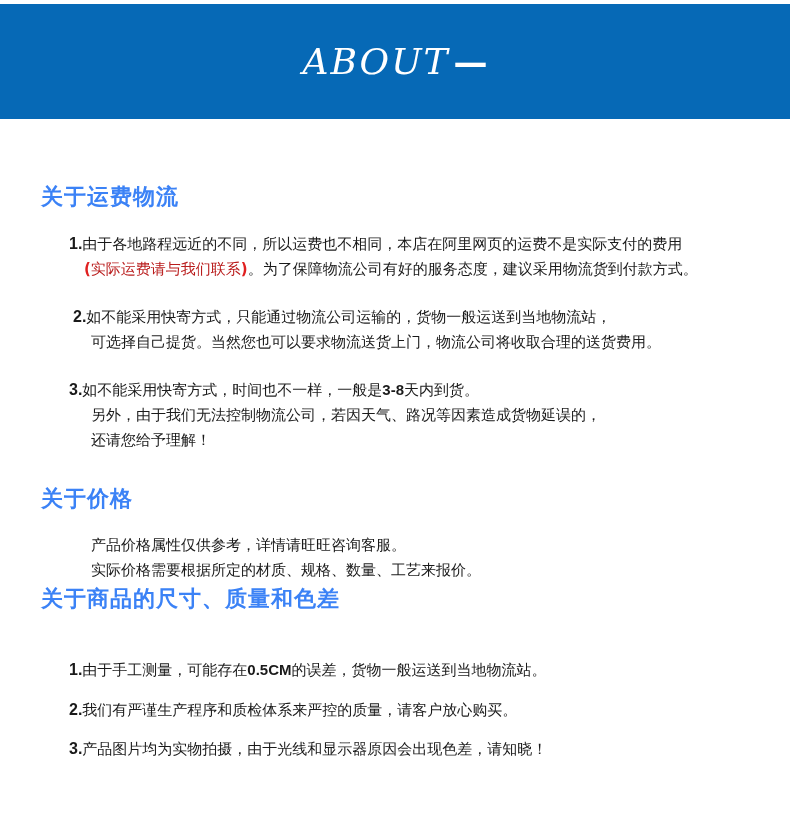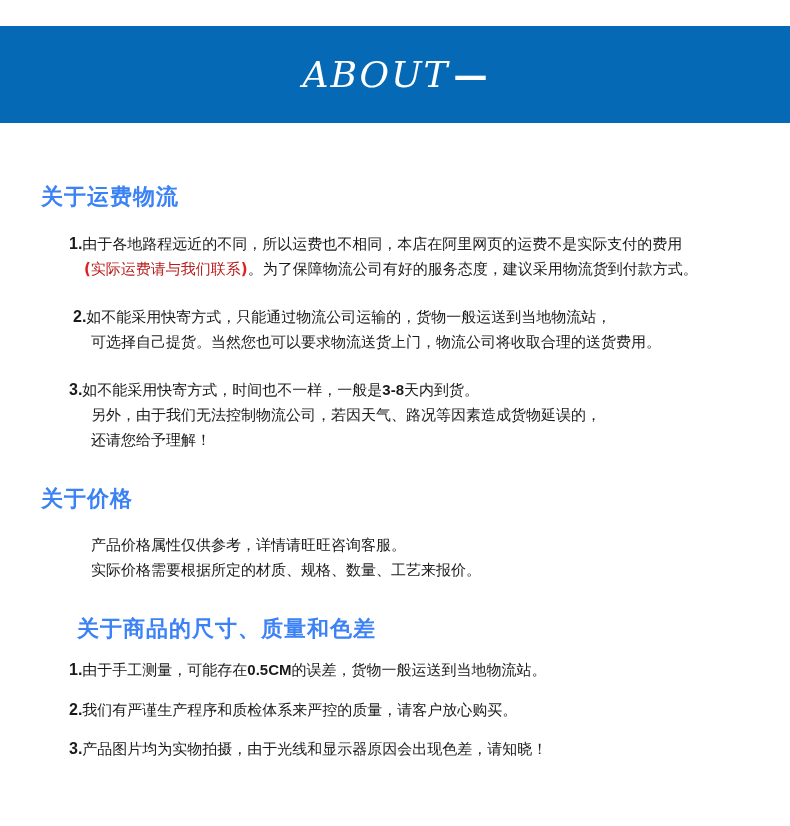--- a/index.html
+++ b/index.html
@@ -1,20 +1,20 @@
 <!DOCTYPE html>
 <html><head>
   <meta charset="utf-8">
   <style>
     * { margin: 0; padding: 0; box-sizing: border-box; }
     html, body { width: 790px; height: 826px; background: #ffffff; overflow: hidden; }
     body { font-family: "DejaVu Sans", "Liberation Sans", sans-serif; color: #1a1a1a; position: relative; }
 
     .banner {
-      position: absolute; left: 0; top: 26px; width: 790px; height: 97px;
+      position: absolute; left: 0; top: 4px; width: 790px; height: 115px;
       background: #0669b6;
       display: flex; align-items: center; justify-content: center;
     }
     .banner-title { color: #ffffff; display: flex; align-items: baseline; }
     .banner-en {
       font-family: "DejaVu Serif", "Liberation Serif", serif;
       font-style: italic; font-size: 36px; letter-spacing: 2px; font-weight: normal;
     }
     .banner-dash { font-size: 34px; font-weight: bold; margin: 0 0 0 4px; }
     .banner-cn { font-size: 32px; font-weight: bold; letter-spacing: 1px; }
@@ -60,21 +60,21 @@
 <div class="line" style="left:41px; top:380px;">
   <span class="num">3.</span><span>如不能采用快寄方式，时间也不一样，一般是</span><span class="bold">3-8</span><span>天内到货。</span>
 </div>
 <div class="line" style="left:63px; top:405px;">另外，由于我们无法控制物流公司，若因天气、路况等因素造成货物延误的，</div>
 <div class="line" style="left:63px; top:430px;">还请您给予理解！</div>
 
 <div class="heading" style="top:484px;">关于价格</div>
 <div class="line" style="left:63px; top:535px;">产品价格属性仅供参考，详情请旺旺咨询客服。</div>
 <div class="line" style="left:63px; top:560px;">实际价格需要根据所定的材质、规格、数量、工艺来报价。</div>
 
-<div class="heading" style="top:614px;margin-left:36px;">关于商品的尺寸、质量和色差</div>
+<div class="heading" style="top:584px;">关于商品的尺寸、质量和色差</div>
 
 <div class="line" style="left:41px; top:660px;">
   <span class="num">1.</span><span>由于手工测量，可能存在</span><span class="bold">0.5CM</span><span>的误差，货物一般运送到当地物流站。</span>
 </div>
 <div class="line" style="left:41px; top:700px;">
   <span class="num">2.</span><span>我们有严谨生产程序和质检体系来严控的质量，请客户放心购买。</span>
 </div>
 <div class="line" style="left:41px; top:739px;">
   <span class="num">3.</span><span>产品图片均为实物拍摄，由于光线和显示器原因会出现色差，请知晓！</span>
 </div>

